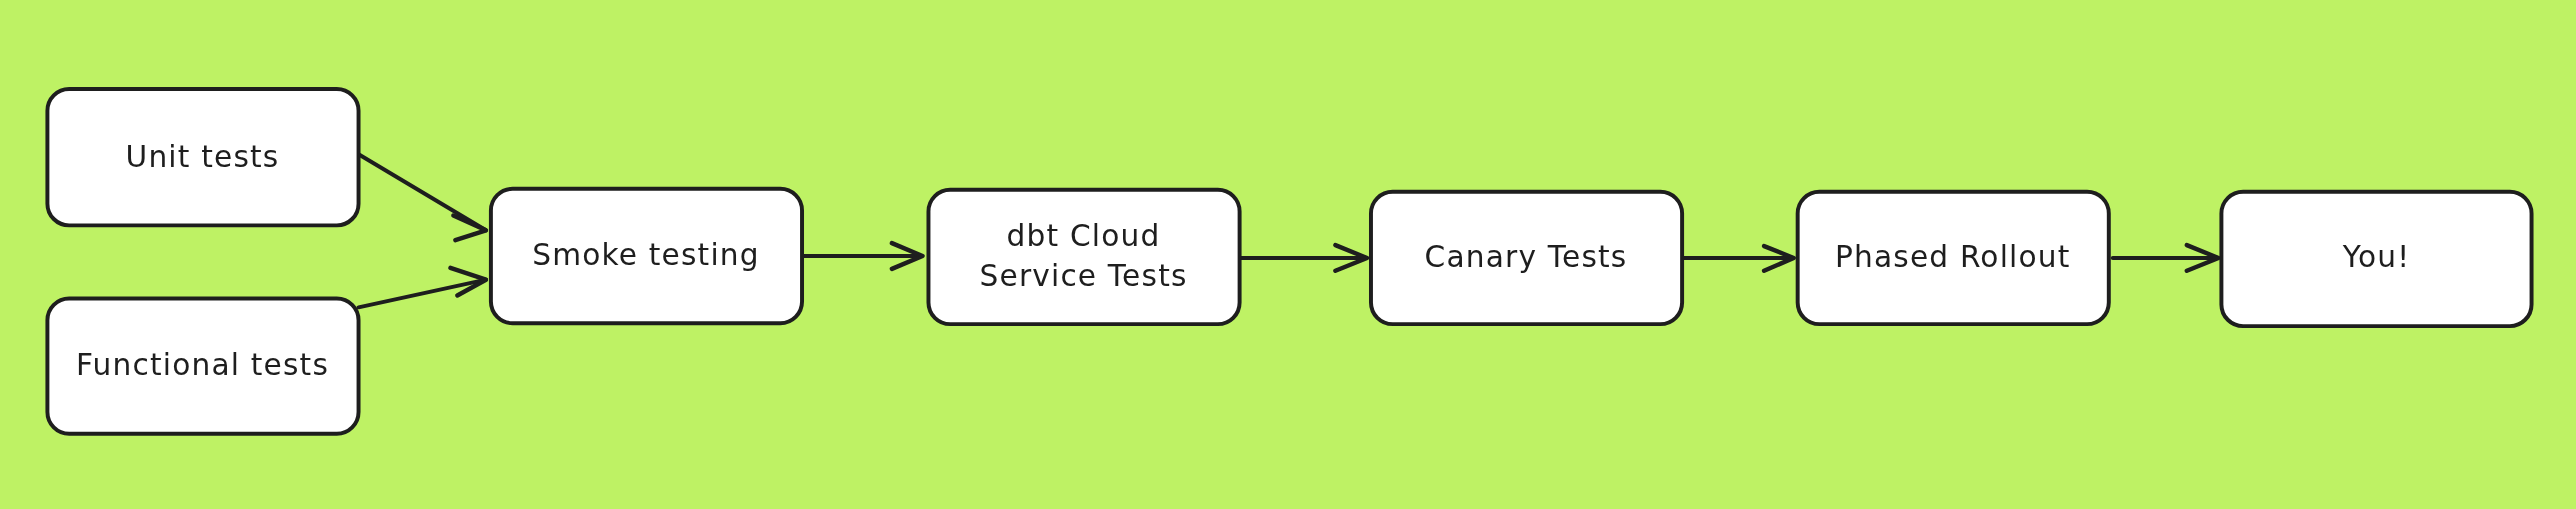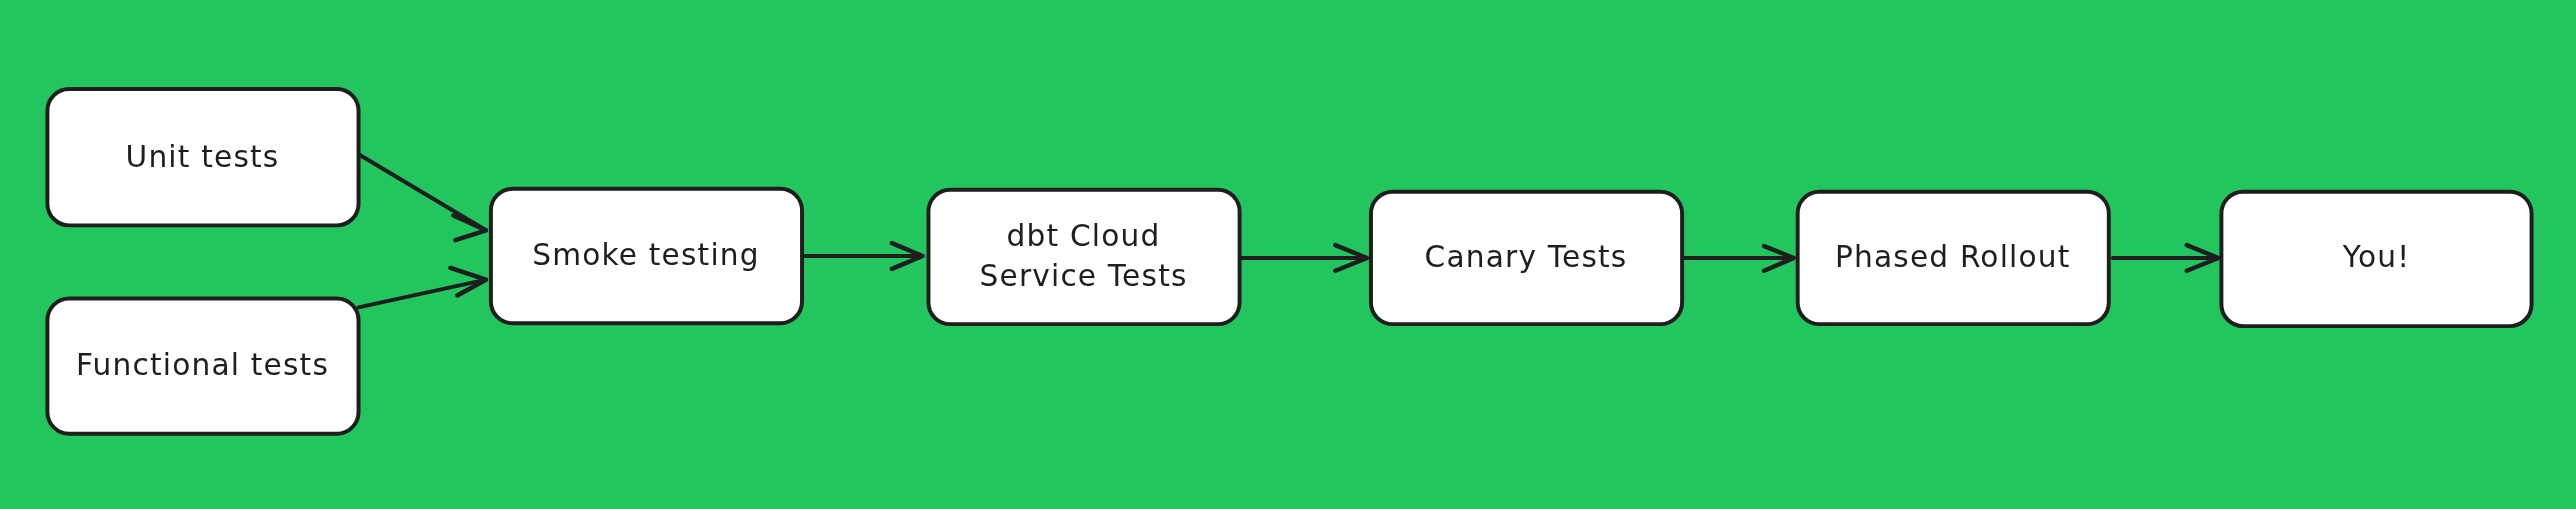--- a/index.html
+++ b/index.html
@@ -8,21 +8,21 @@
     padding: 0;
     background: #ffffff;
   }
   body {
     font-family: "DejaVu Sans", sans-serif;
   }
   #canvas {
     position: relative;
     width: 2576px;
     height: 510px;
-    background: #22c55e;
+    background: #bef264;
     overflow: hidden;
   }
   #diagram-svg {
     position: absolute;
     top: 0;
     left: 0;
     width: 2576px;
     height: 510px;
   }
   .node-box {

